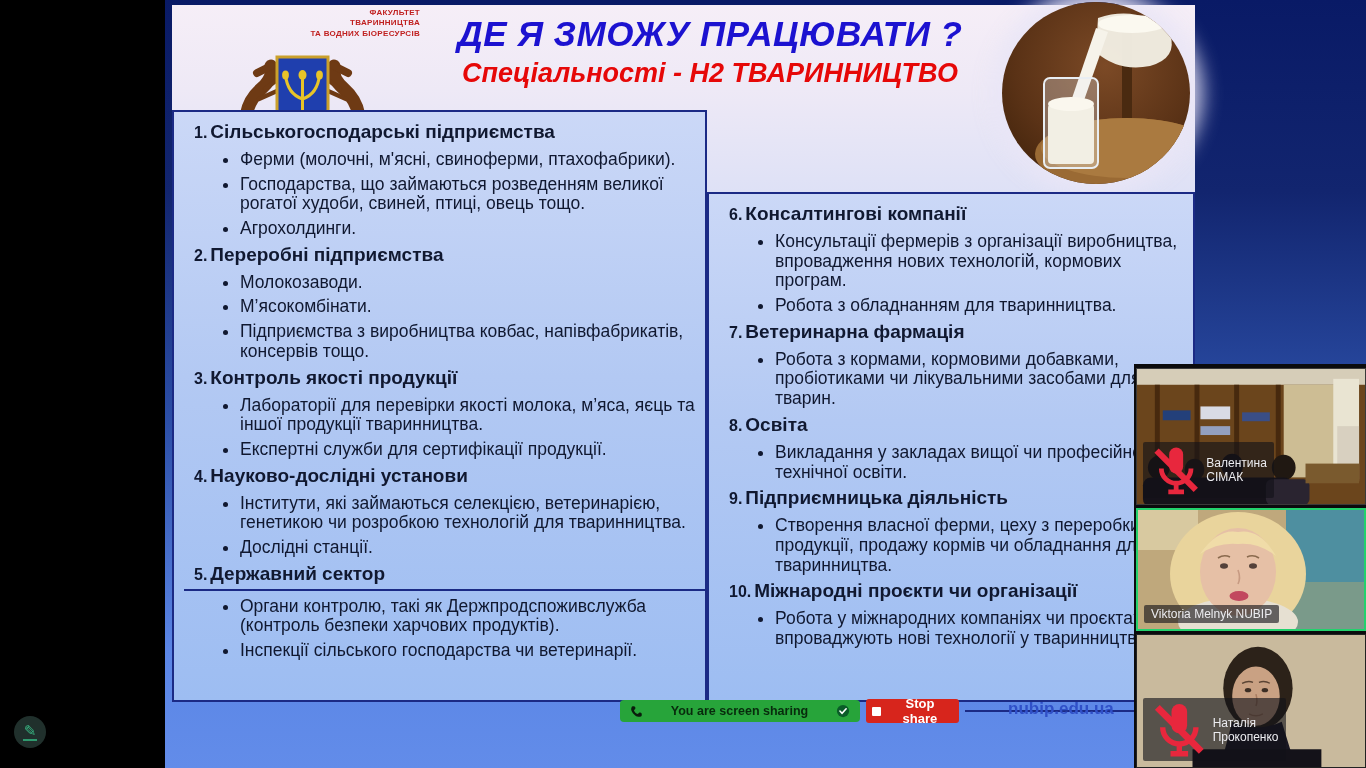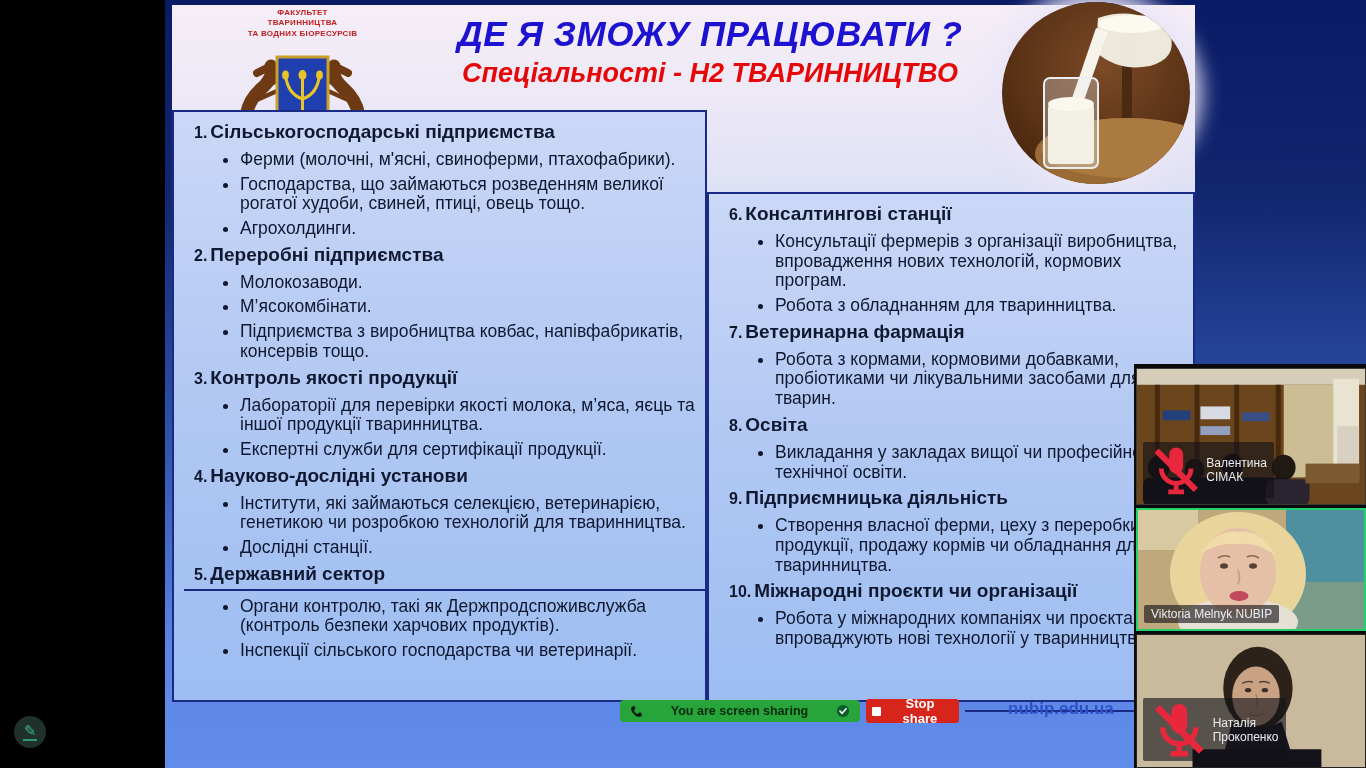--- a/index.html
+++ b/index.html
@@ -7,21 +7,21 @@
          font-family:"Liberation Sans","DejaVu Sans",sans-serif;}
   
   .slide{position:absolute;left:165px;top:0;width:1201px;height:768px;
          background:linear-gradient(180deg,#091a66 0%,#12256f 25%,#2c4fa8 55%,#5b86e6 85%,#628ce9 100%);}
   .hdr{position:absolute;left:172px;top:5px;width:1023px;height:187px;
        background:linear-gradient(180deg,#f6eef7 0%,#eee9f6 45%,#dee1f6 100%);}
   .title-wrap{position:absolute;left:400px;top:14px;width:620px;text-align:center;}
   .slide-title{font-size:35px;font-weight:bold;font-style:italic;color:#1c12d0;letter-spacing:.5px;line-height:1.15;}
   .slide-subtitle{font-size:27px;font-weight:bold;font-style:italic;color:#e60808;margin-top:4px;}
   
-  .logo{position:absolute;left:185px;top:8px;width:235px;height:180px;text-align:center;}
+  .logo{position:absolute;left:185px;top:8px;width:235px;height:180px;text-align:right;}
   .logo-txt{font-size:8px;font-weight:bold;color:#c02020;line-height:1.3;letter-spacing:.3px;}
   .logo svg{display:block;margin:2px auto 0;}
   
   .milk{position:absolute;left:1002px;top:2px;width:188px;height:182px;border-radius:50%;
         overflow:hidden;box-shadow:0 0 20px 12px rgba(233,230,246,.9);}
   
   .tbox{position:absolute;box-sizing:border-box;border:2px solid #1b2a85;
         background:linear-gradient(180deg,#cbd8f7 0%,#b3c9f3 45%,#9dbdf2 100%);
         padding:6px 10px 0 20px;color:#101830;}
   .left-box{left:172px;top:110px;width:535px;height:592px;}
@@ -196,21 +196,21 @@
     </div>
     <ul class="sec-bullets">
           <li>Органи контролю, такі як Держпродспоживслужба (контроль безпеки харчових продуктів).</li>
           <li>Інспекції сільського господарства чи ветеринарії.</li>
         </ul>
   </div>
 </div>
   <div class="tbox right-box">
   <div class="section">
     <div class="sec-h">
-      <span class="sec-num">6.</span><span class="sec-title">Консалтингові станції</span>
+      <span class="sec-num">6.</span><span class="sec-title">Консалтингові компанії</span>
     </div>
     <ul class="sec-bullets">
           <li>Консультації фермерів з організації виробництва, впровадження нових технологій, кормових програм.</li>
           <li>Робота з обладнанням для тваринництва.</li>
         </ul>
   </div>
 
   <div class="section">
     <div class="sec-h">
       <span class="sec-num">7.</span><span class="sec-title">Ветеринарна фармація</span>

